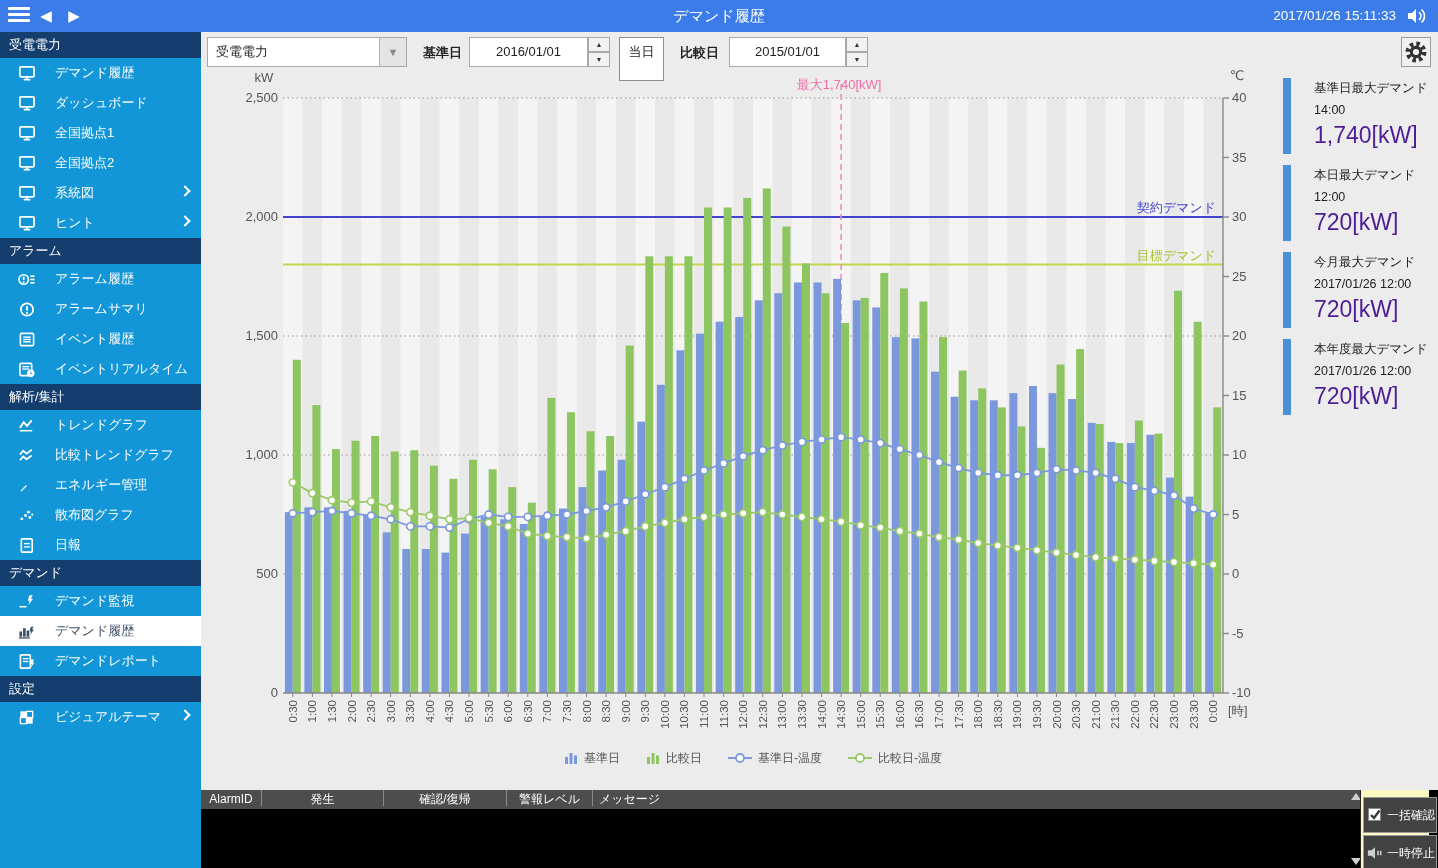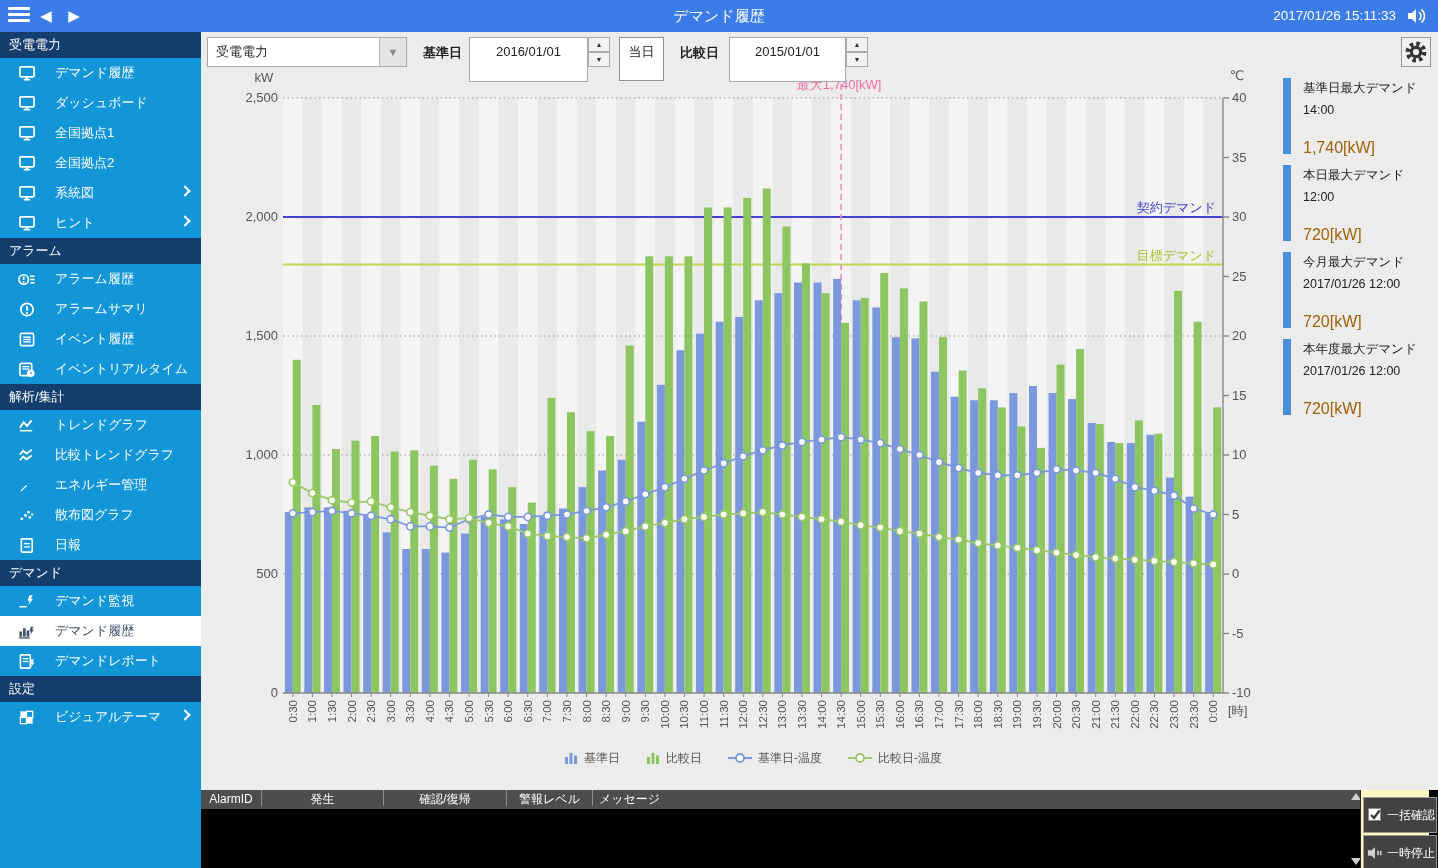--- a/index.html
+++ b/index.html
@@ -22,40 +22,40 @@
   .side-item { height:30px; display:flex; align-items:center; color:#fff; font-size:13px; cursor:pointer; position:relative; }
   .side-item .ic { width:20px; height:16px; margin-left:17px; margin-right:18px; flex:0 0 auto; }
   .side-item.selected { background:#fff; color:#3d5266; }
   .chev { position:absolute; right:12px; top:9px; width:8px; height:8px; border-right:2px solid #fff; border-top:2px solid #fff; transform:rotate(45deg); }
 
   
   .toolbar { position:absolute; left:201px; top:32px; width:1237px; height:40px; z-index:20; }
   .combo { position:absolute; left:6px; top:5px; width:200px; height:30px; background:#fff; border:1px solid #a9a9a9; font-size:13px; color:#222; line-height:28px; padding-left:8px; cursor:pointer; }
   .combo-arrow { position:absolute; right:0; top:0; width:27px; height:28px; background:#e4e4e4; border-left:1px solid #b5b5b5; text-align:center; line-height:28px; color:#8a8a8a; font-size:11px; }
   .tool-label { position:absolute; top:12px; font-size:13px; color:#222; font-weight:bold; }
-  .date-box { position:absolute; top:5px; height:45px; background:#fff; border:1px solid #a9a9a9; font-size:13px; color:#222; text-align:center; line-height:28px; }
+  .date-box { position:absolute; top:5px; height:30px; background:#fff; border:1px solid #a9a9a9; font-size:13px; color:#222; text-align:center; line-height:28px; }
   .spinner { position:absolute; top:5px; width:22px; height:30px; }
   .spin-btn { position:absolute; left:0; width:22px; height:15px; background:#f2f2f2; border:1px solid #a9a9a9; font-size:7px; color:#333; text-align:center; line-height:13px; cursor:pointer; }
   .btn-today { position:absolute; top:5px; width:45px; height:44px; background:#fff; border:1px solid #8f8f8f; font-size:13px; color:#222; text-align:center; line-height:28px; cursor:pointer; }
   .gear-btn { position:absolute; top:5px; left:1200px; width:30px; height:30px; background:#f0f0f0; border:1px solid #9a9a9a; cursor:pointer; }
 
   
   #chart-svg { position:absolute; left:0; top:0; width:1438px; height:868px; z-index:5; pointer-events:none; }
 
   
   .legend { position:absolute; left:283px; top:746px; width:940px; height:24px; display:flex; justify-content:center; align-items:center; gap:26px; z-index:10; }
   .legend-item { display:flex; align-items:center; gap:6px; font-size:12px; color:#555; }
 
   
   .cards { position:absolute; left:1283px; top:78px; width:150px; z-index:10; }
-  .card { position:relative; padding-left:20px; margin-bottom:11px; height:76px; }
+  .card { position:relative; padding-left:31px; margin-bottom:11px; height:76px; }
   .card .accent { position:absolute; left:0; top:0; width:8px; height:76px; background:#4a90d9; }
   .card .c-title { font-size:12.5px; color:#222; padding-top:2px; }
   .card .c-time { font-size:12.5px; color:#222; margin-top:6px; }
-  .card .c-value { font-size:16px; color:#a16207; margin-top:22px; }
+  .card .c-value { font-size:23px; color:#4c1d95; margin-top:5px; }
 
   
   .alarm { position:absolute; left:201px; top:790px; width:1237px; height:78px; background:#000; z-index:15; }
   .alarm-head { position:absolute; left:0; top:0; height:19px; width:1159px; background:#4d4d4d; display:flex; }
   .alarm-col { height:16px; line-height:18px; font-size:12px; color:#fff; text-align:center; border-right:1px solid #8a8a8a; overflow:hidden; }
   .alarm-col.last { text-align:left; padding-left:6px; border-right:none; flex:1; }
   .alarm-body { position:absolute; left:0; top:19px; width:1159px; height:59px; background:#000; }
   .scroll-tri { position:absolute; left:1150px; width:0; height:0; border-left:5px solid transparent; border-right:5px solid transparent; }
   .alarm-btns { position:absolute; left:1159px; top:0; width:69px; height:78px; background:#fef9c3; border-left:1px solid #222; }
   .alarm-btn { position:absolute; left:2px; width:74px; height:36px; background:#424242; border:1px solid #9a9a9a; color:#fff; font-size:12px; display:flex; align-items:center; gap:4px; padding-left:3px; cursor:pointer; }

